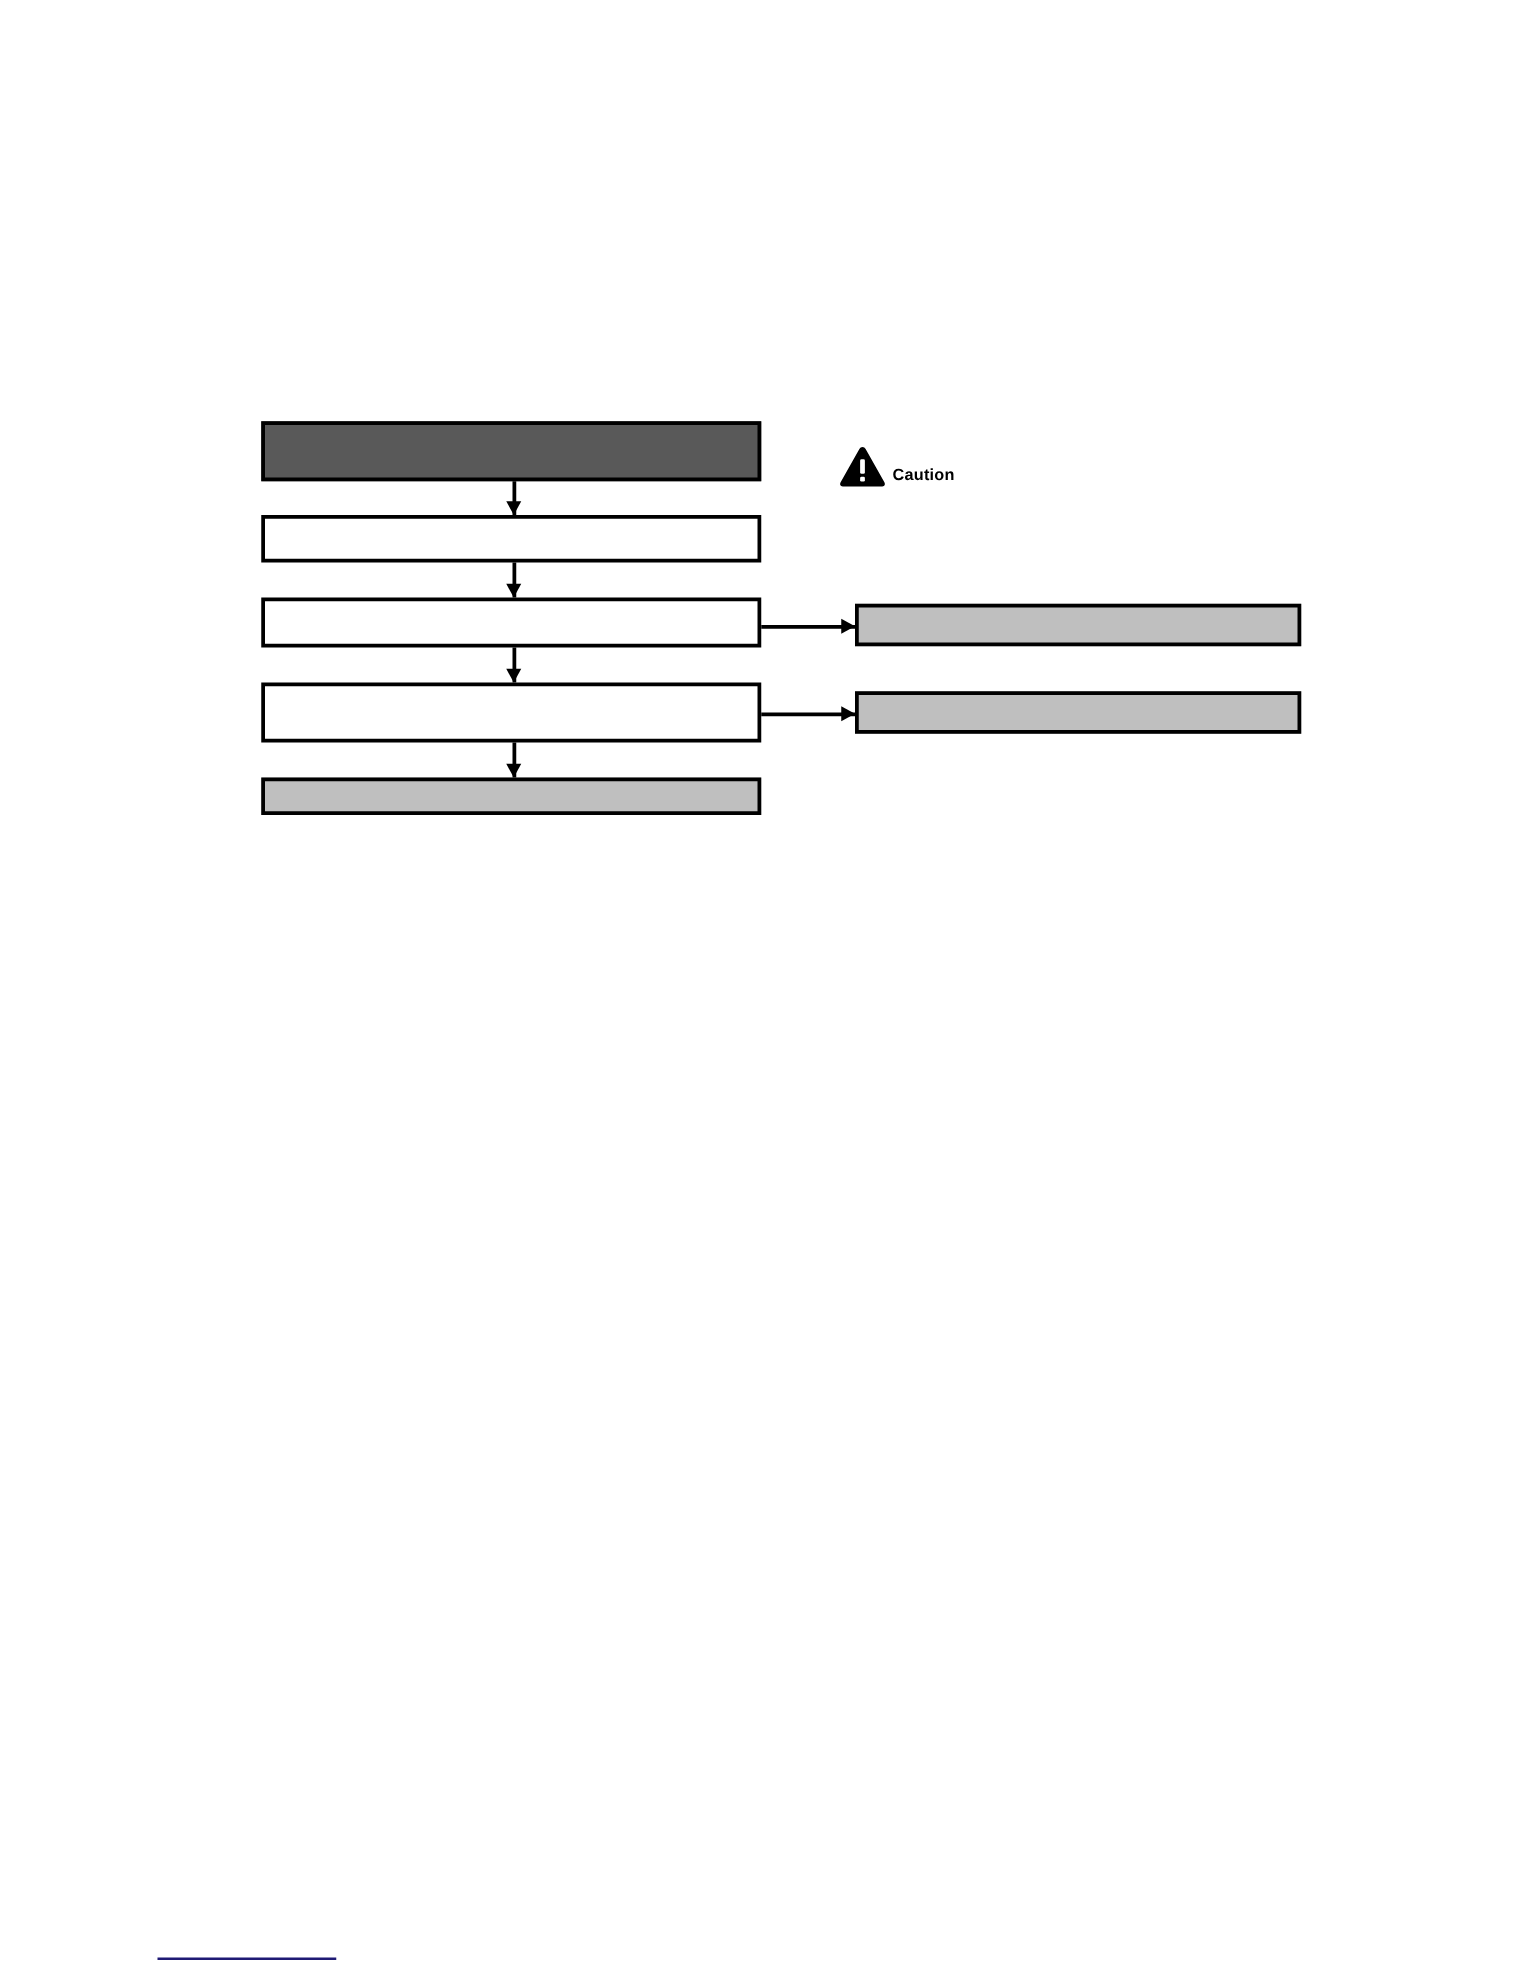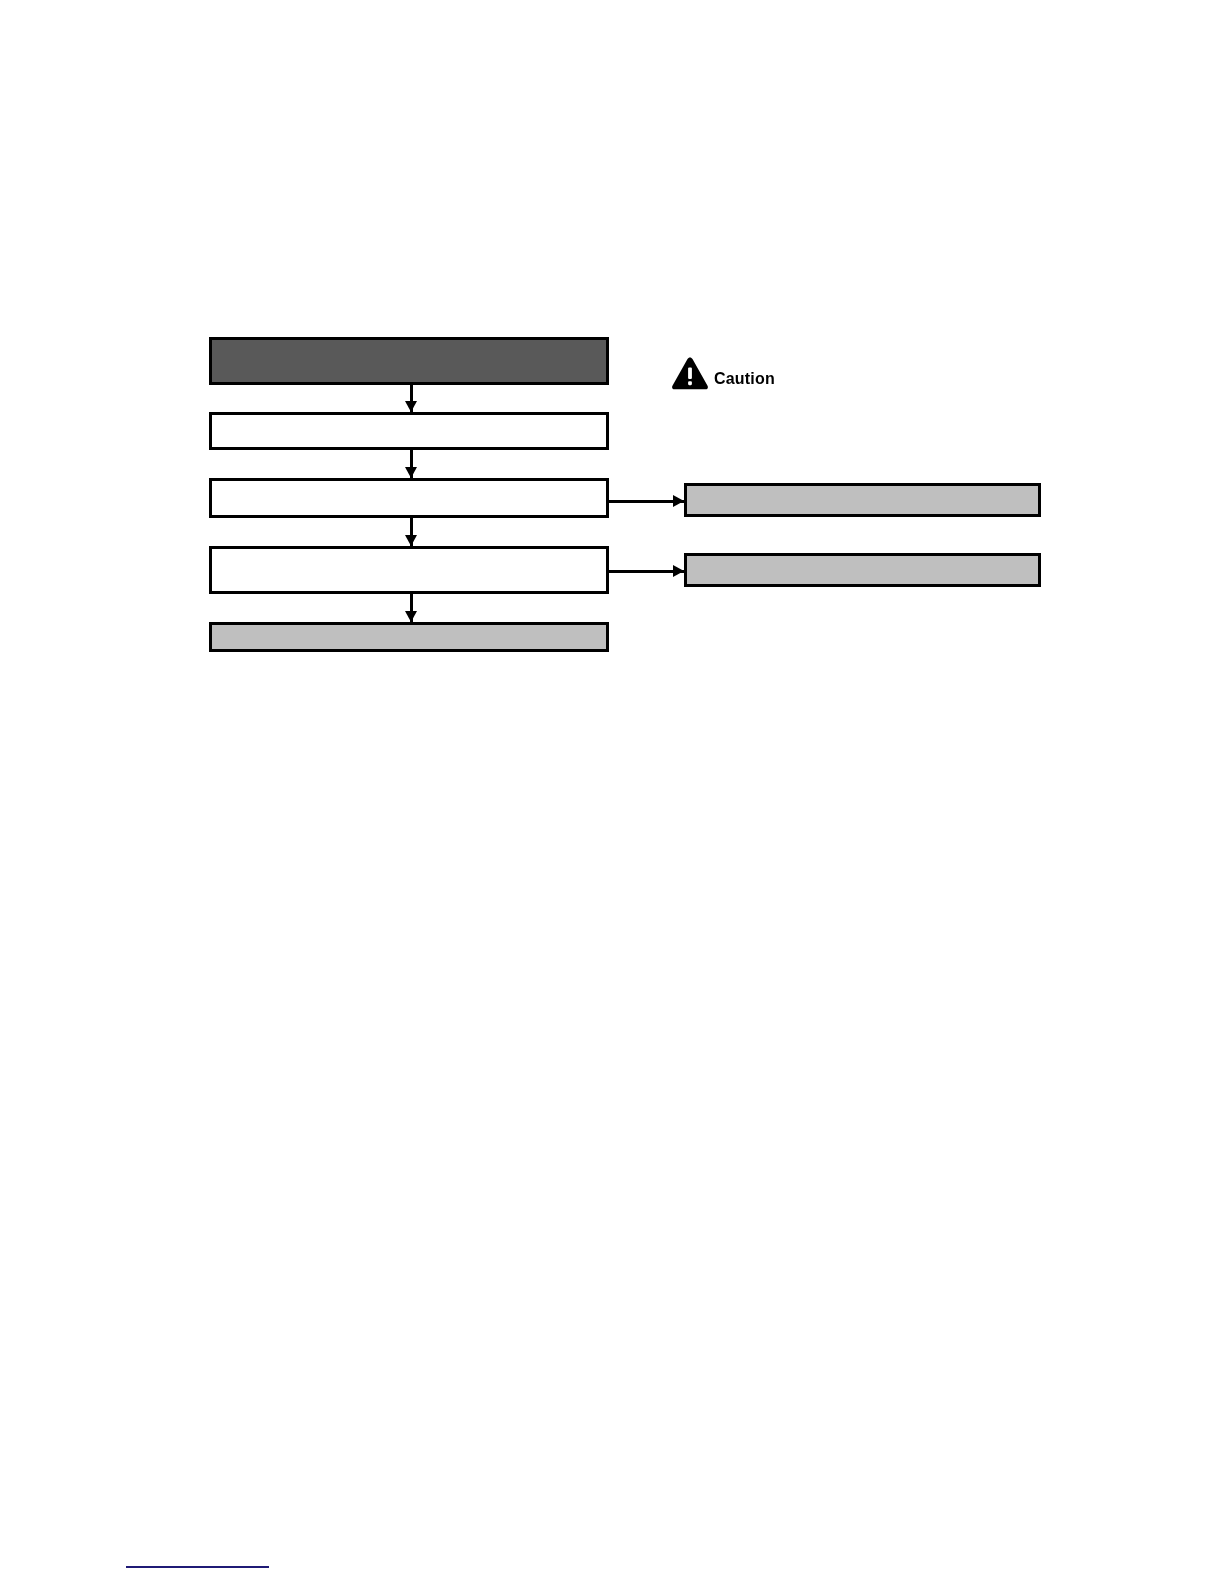--- a/index.html
+++ b/index.html
@@ -101,21 +101,21 @@
     display: flex;
     align-items: center;
   }
   .caution-icon {
     width: 40px;
     height: 36px;
     display: block;
   }
   .caution-text {
     font-family: "Liberation Sans", sans-serif;
-    font-size: 16px;
+    font-size: 13px;
     font-weight: bold;
     color: #000000;
     margin-left: 4px;
     letter-spacing: 0.2px;
     padding-top: 12px;
   }
 
   
   .footnote-rule {
     position: absolute;

